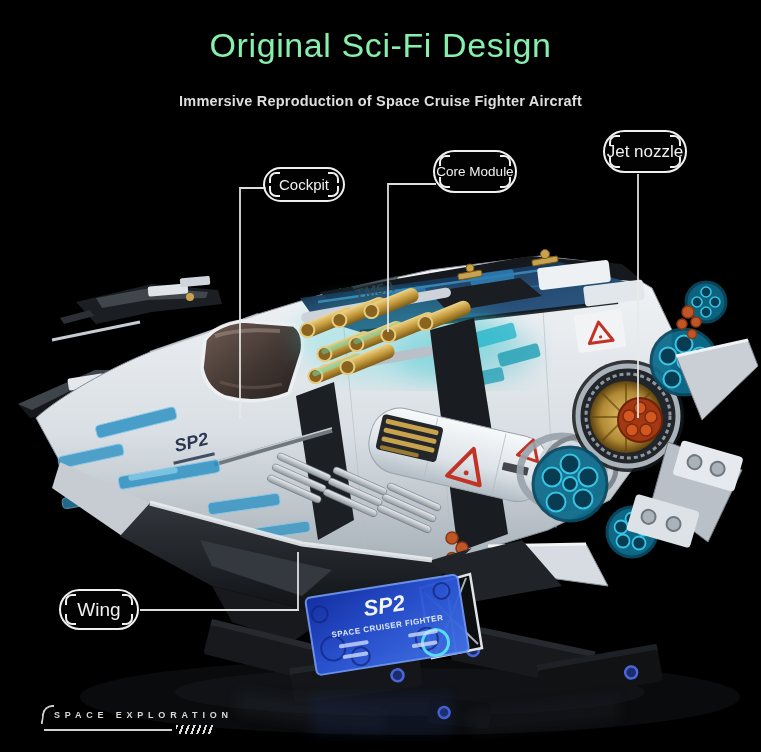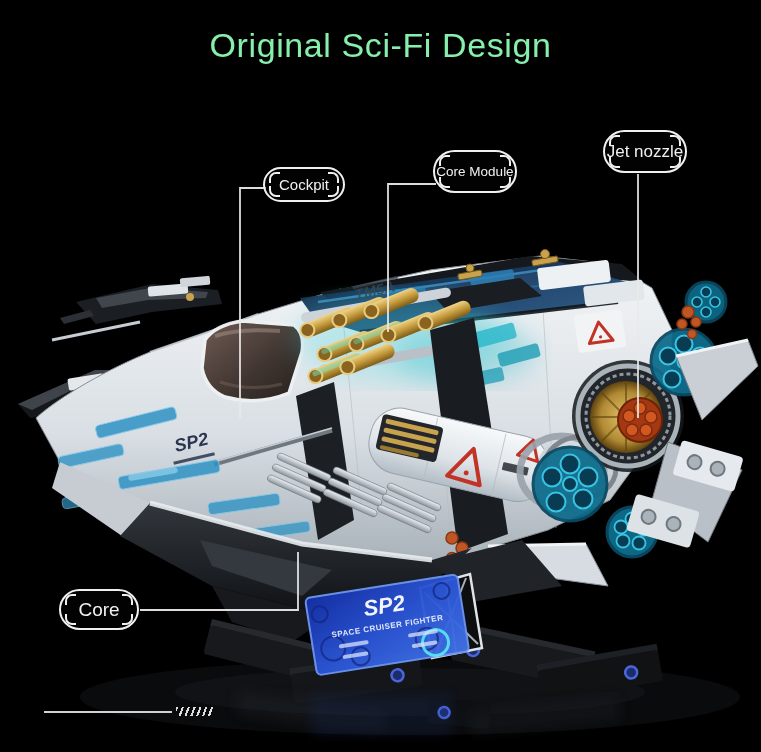--- a/index.html
+++ b/index.html
@@ -477,38 +477,43 @@
 
     <g fill="none" stroke="#e9e9e9" stroke-width="1.8" opacity=".95">
       <path d="M266,188 L240,188 L240,418"></path>
       <path d="M436,184 L388,184 L388,332"></path>
       <path d="M638,174 L638,418"></path>
       <path d="M140,610 L298,610 L298,552"></path>
     </g>
   </svg>
 
   <div class="page-title">Original Sci-Fi Design</div>
+  <div class="page-subtitle">Immersive Reproduction of Space Cruise Fighter Aircraft</div>
 
   <div class="pill" id="pill-cockpit">
     <i class="deco"></i>
     <span>Cockpit</span>
   </div>
   <div class="pill" id="pill-core">
     <i class="deco"></i>
     <span>Core Module</span>
   </div>
   <div class="pill" id="pill-jet">
     <i class="deco"></i>
     <span>Jet nozzle</span>
   </div>
   <div class="pill" id="pill-wing">
     <i class="deco"></i>
-    <span>Core</span>
+    <span>Wing</span>
   </div>
 
   <div class="brand">
+    <div class="brand-row">
+      <span class="bracket"></span>
+      <span class="brand-text">SPACE EXPLORATION</span>
+    </div>
     <div class="brand-line-row">
       <span class="brand-underline"></span>
       <span class="brand-hashes"></span>
     </div>
   </div>
 
 </div>
 
 </body></html>

